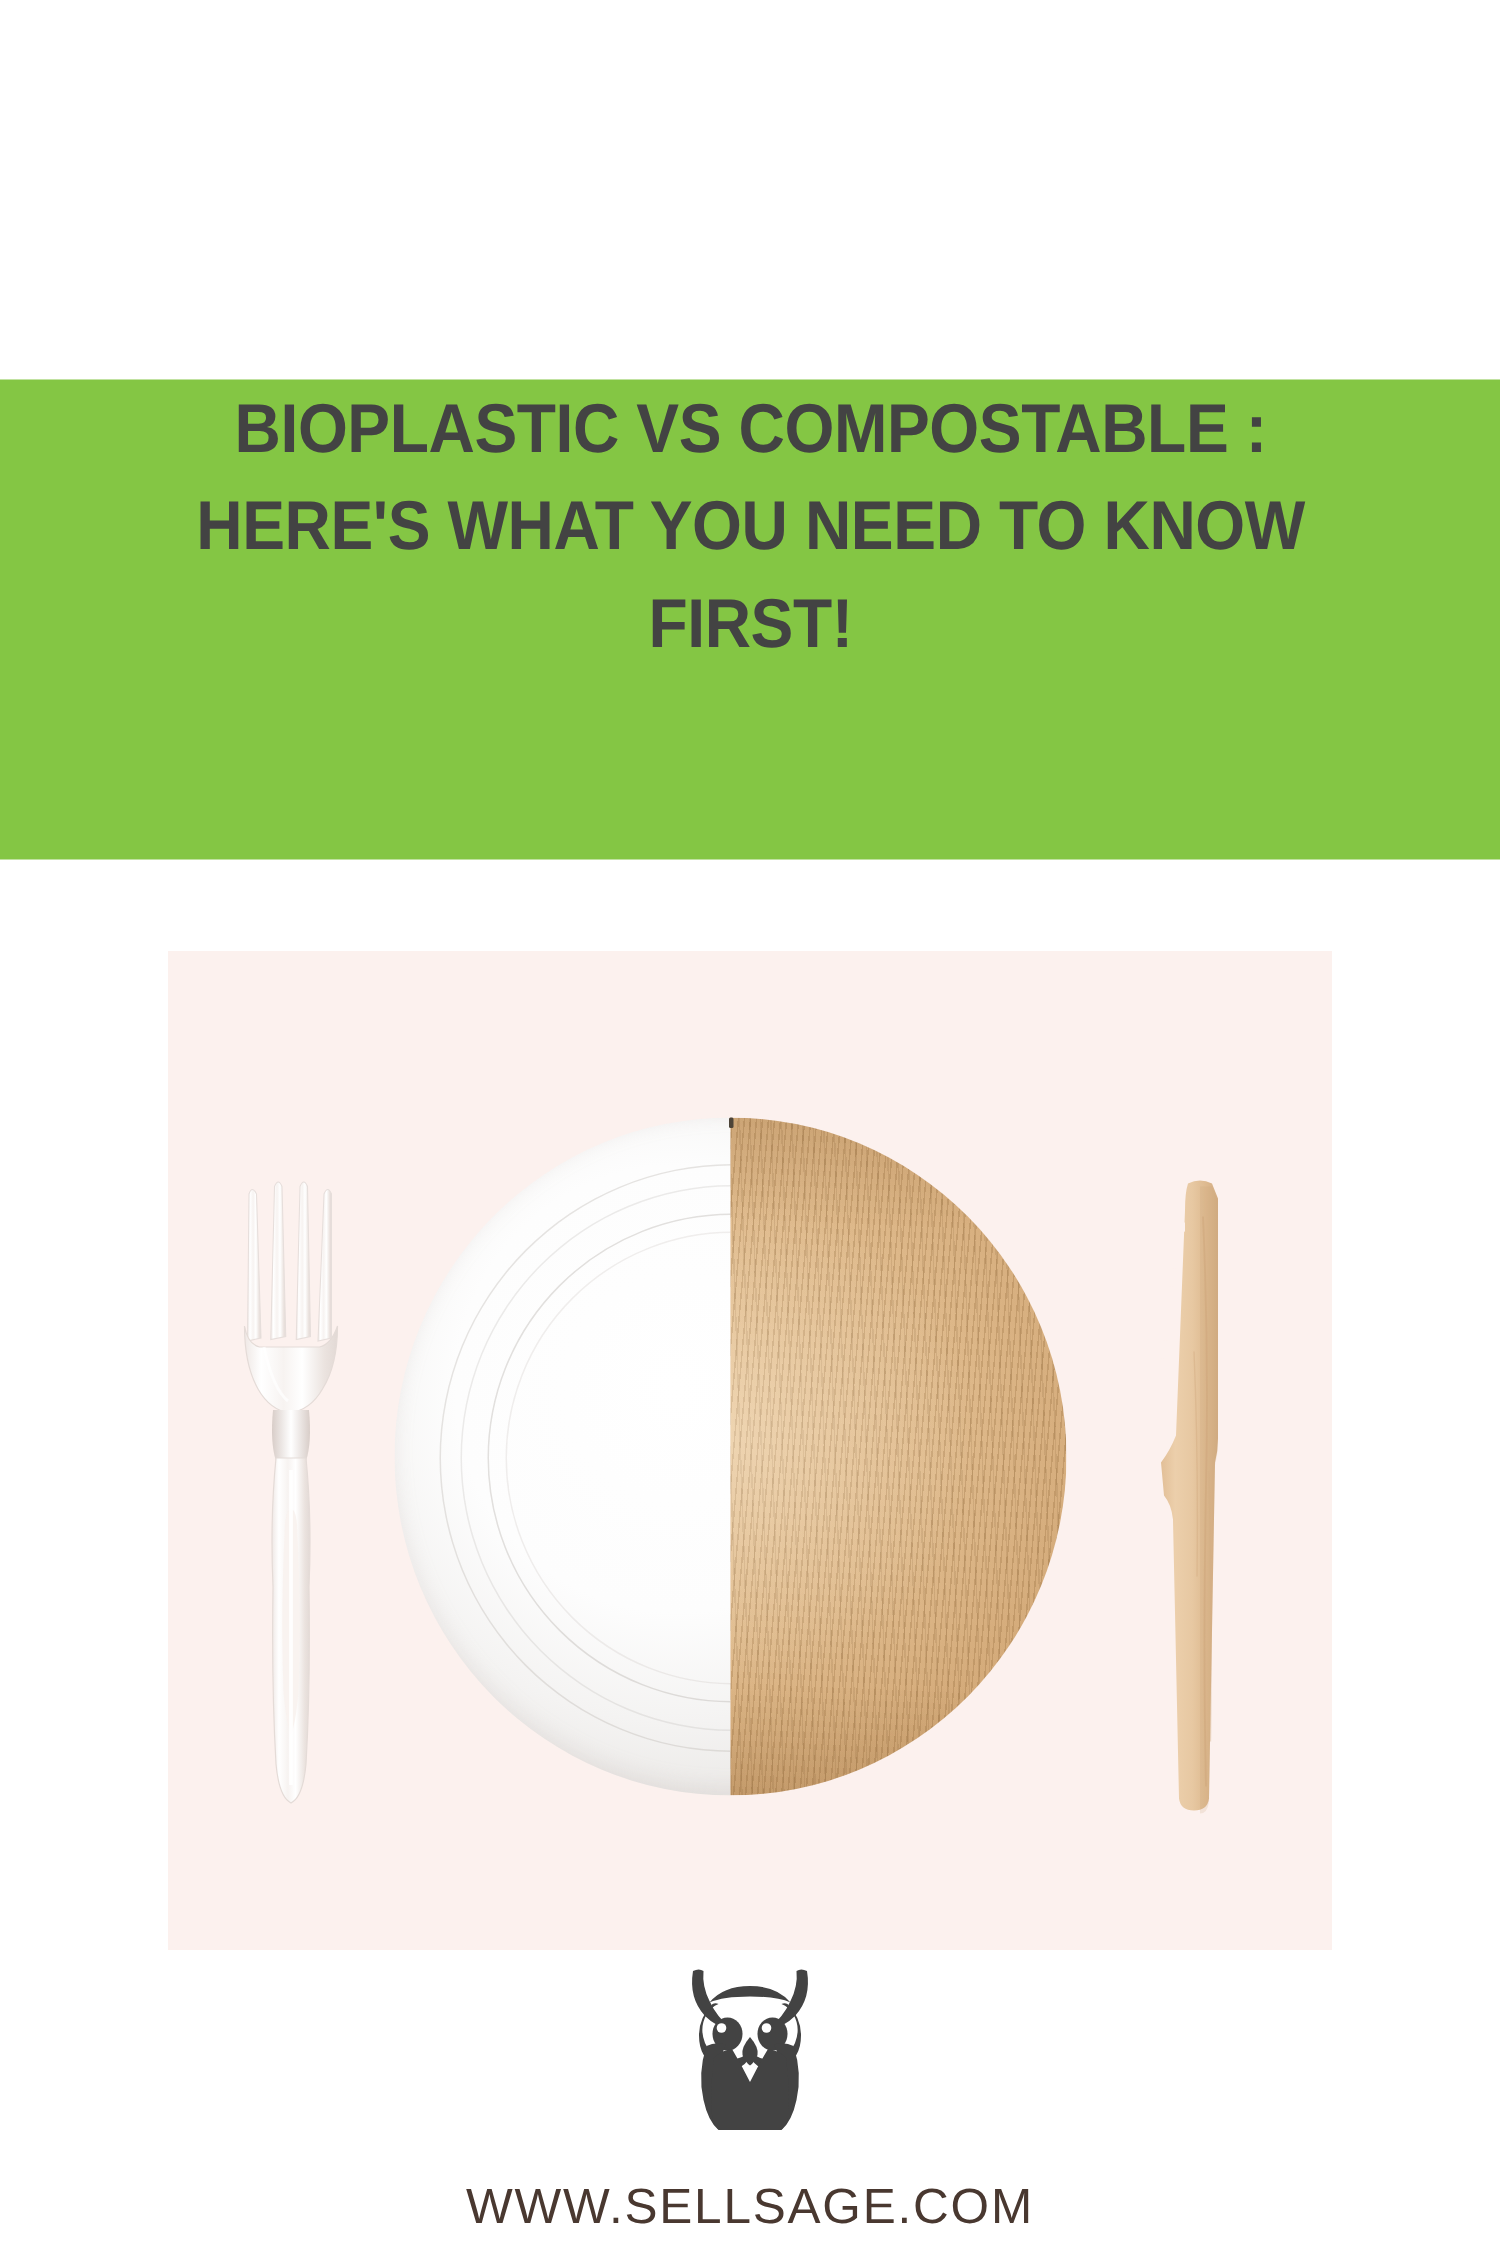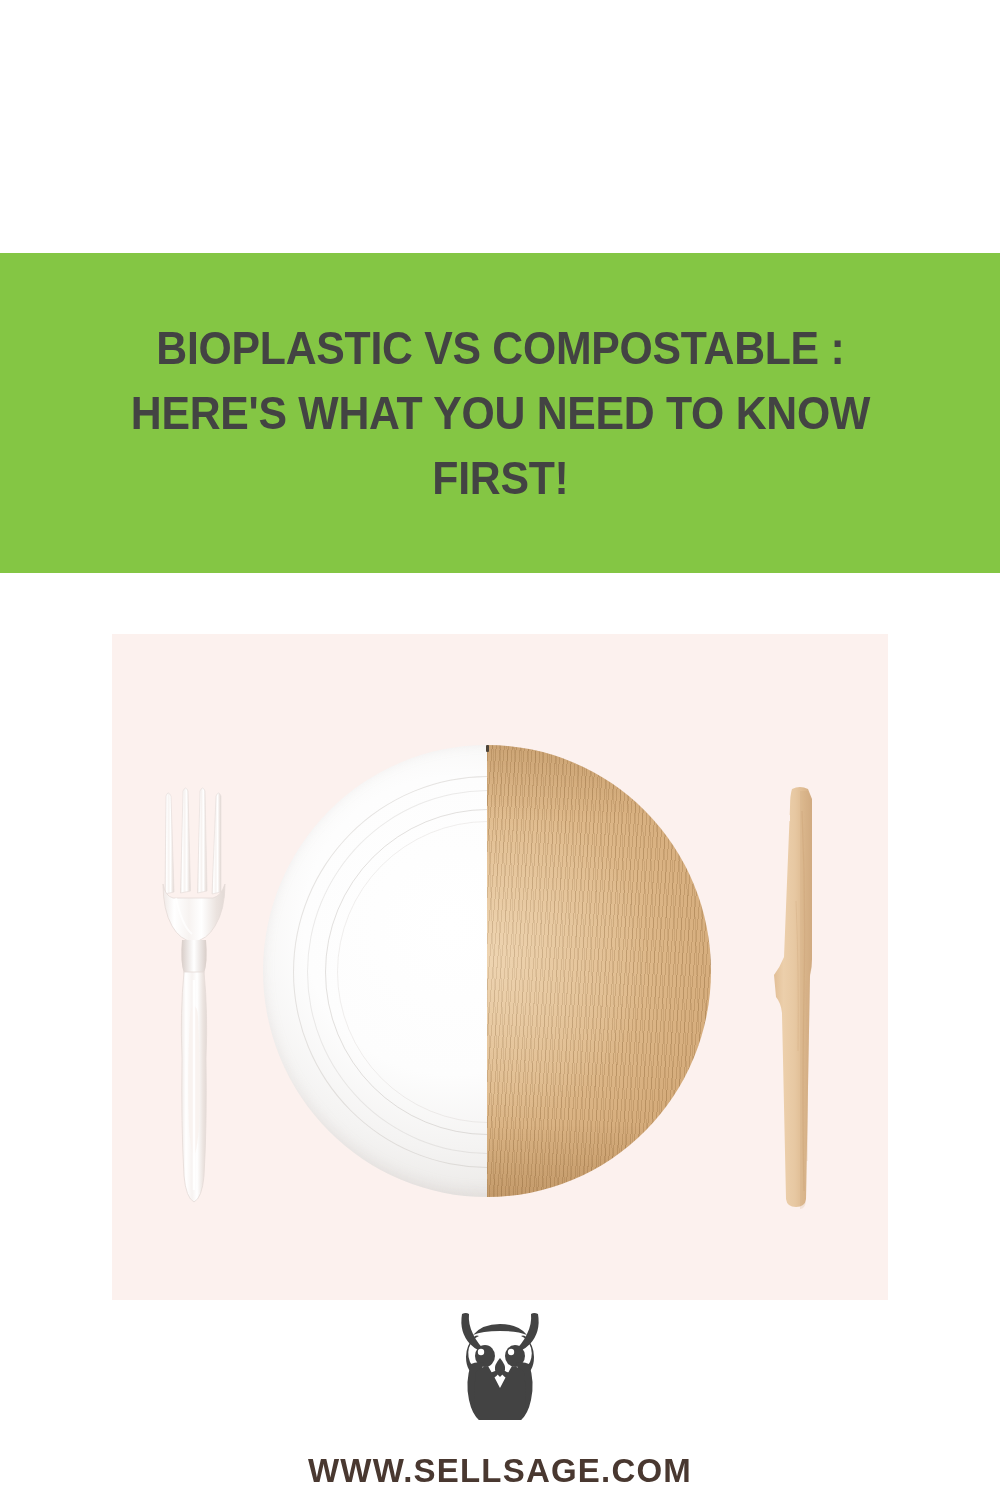--- a/index.html
+++ b/index.html
@@ -20,21 +20,21 @@
   #title-banner {
     position: absolute;
     left: 0;
     top: 253px;
     width: 1000px;
     height: 320px;
     background: #84c644;
     display: flex;
     flex-direction: column;
     align-items: center;
-    justify-content: center;
+    justify-content: flex-start;
     box-sizing: border-box;
     padding: 0 28px;
   }
   #title-text {
     font-family: "Liberation Sans Narrow", "Liberation Sans", sans-serif;
     font-weight: bold;
     font-size: 46px;
     line-height: 65px;
     letter-spacing: -0.3px;
     color: #434343;
@@ -166,21 +166,21 @@
     width: 90px;
     height: 112px;
   }
   #site-url {
     position: absolute;
     left: 0;
     top: 1452px;
     width: 1000px;
     text-align: center;
     font-family: "Liberation Sans", sans-serif;
-    font-weight: bold;
+    font-weight: normal;
     font-size: 33px;
     letter-spacing: 1.2px;
     color: #493830;
   }
 </style>
 </head>
 <body>
 
 <div id="title-banner">
   <h1 id="title-text">BIOPLASTIC VS COMPOSTABLE :

